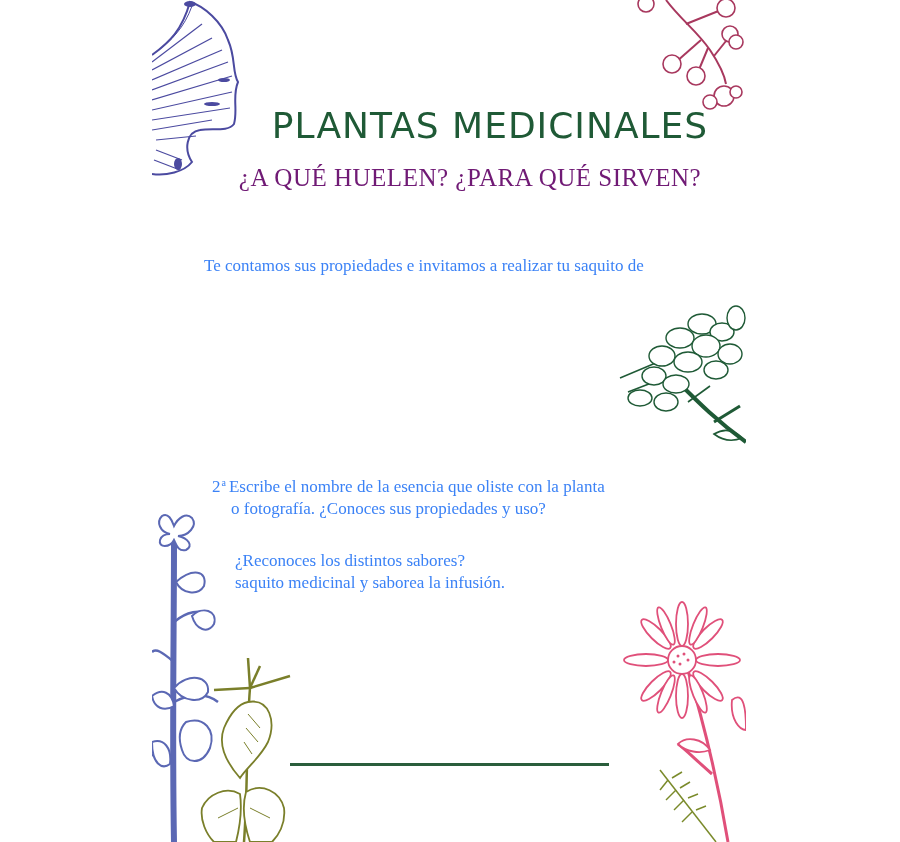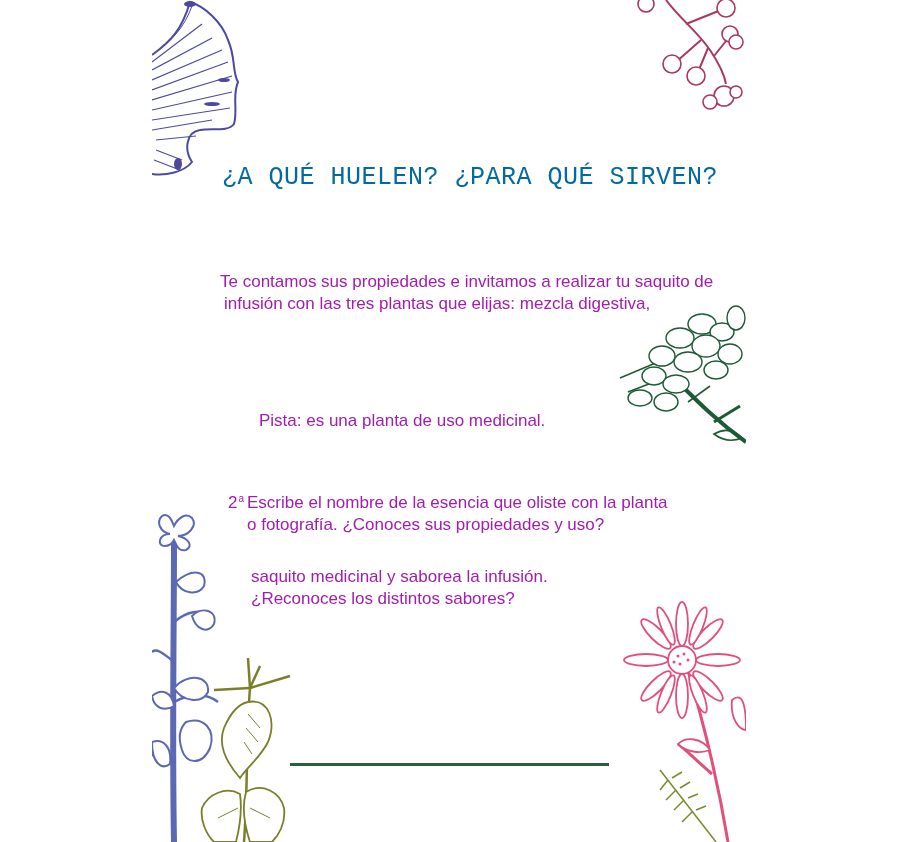--- a/index.html
+++ b/index.html
@@ -12,31 +12,31 @@
       position: absolute; left: 150px; width: 600px; top: 104px;
       text-align: center; margin: 0;
       font-family: "DejaVu Sans", sans-serif; font-weight: normal;
       font-size: 36px; letter-spacing: 1px; line-height: 44px;
       color: #1f5a36;
       padding-left: 80px; box-sizing: border-box;
     }
     .subtitle {
       position: absolute; left: 150px; width: 600px; top: 162px;
       text-align: center; margin: 0;
-      font-family: Liberation Mono, monospace; font-weight: normal;
+      font-family: Liberation Serif, serif; font-weight: normal;
       font-size: 25px; line-height: 31px; letter-spacing: 0.5px;
-      color: #0369a1;
+      color: #701a75;
       padding-left: 40px; box-sizing: border-box;
     }
     .subtitle span { display: block; }
 
     .body-text {
-      font-family: Liberation Sans, sans-serif;
-      font-size: 17px; line-height: 22px; color: #a21caf;
-      position: absolute; margin: 16px;
+      font-family: Liberation Serif, serif;
+      font-size: 17px; line-height: 22px; color: #3b82f6;
+      position: absolute; margin: 0;
     }
     .intro { left: 204px; top: 255px; width: 520px; }
     .intro .l2, .intro .l3 { padding-left: 4px; display: block; }
     .intro .l1 { display: block; }
     .steps-heading { left: 198px; top: 342px; }
     .step { position: absolute; }
     .step .line { display: block; white-space: nowrap; }
     .step sup { font-size: 10px; vertical-align: 6px; margin-left: 1px; margin-right: 3px; }
     .step1 { left: 214px; top: 394px; }
     .step1 .l2 { padding-left: 29px; }
@@ -99,42 +99,41 @@
           <circle cx="110" cy="42" r="7"></circle>
         <circle cx="46" cy="64" r="9"></circle>
           <circle cx="70" cy="76" r="9"></circle>
         <circle cx="98" cy="96" r="10"></circle>
           <circle cx="84" cy="102" r="7"></circle>
           <circle cx="110" cy="92" r="6"></circle>
       </g>
     </svg>
   </div>
 
+  <h1 class="title">PLANTAS MEDICINALES</h1>
   <h2 class="subtitle">
     <span>¿A QUÉ HUELEN? ¿PARA QUÉ SIRVEN?</span>
   </h2>
 
   <p class="body-text intro">
     <span class="l1">Te contamos sus propiedades e invitamos a realizar tu saquito de</span>
-    <span class="l2">infusión con las tres plantas que elijas: mezcla digestiva,</span>
   </p>
 
 
   <div class="body-text step step1">
-    <span class="line l2">Pista: es una planta de uso medicinal.</span>
   </div>
 
   <div class="body-text step step2">
     <span class="line l1"><span>2</span><sup>a</sup><span>Escribe el nombre de la esencia que oliste con la planta</span></span>
     <span class="line l2">o fotografía. ¿Conoces sus propiedades y uso?</span>
   </div>
 
   <div class="body-text step step3">
+    <span class="line l3">¿Reconoces los distintos sabores?</span>
     <span class="line l2">saquito medicinal y saborea la infusión.</span>
-    <span class="line l3">¿Reconoces los distintos sabores?</span>
   </div>
 
   <div class="deco" style="left:618px; top:302px; width:128px; height:152px;">
     <svg width="128" height="152" viewBox="0 0 128 152">
       <g fill="none" stroke="#1f5a36" stroke-width="1.6">
         <path d="M2 76 L40 60"></path>
           <path d="M10 90 L36 80"></path>
         <path d="M60 80 C80 100 100 120 128 140" stroke-width="4"></path>
         <path d="M70 100 L92 84"></path>
           <path d="M96 120 L122 104" stroke-width="3"></path>

